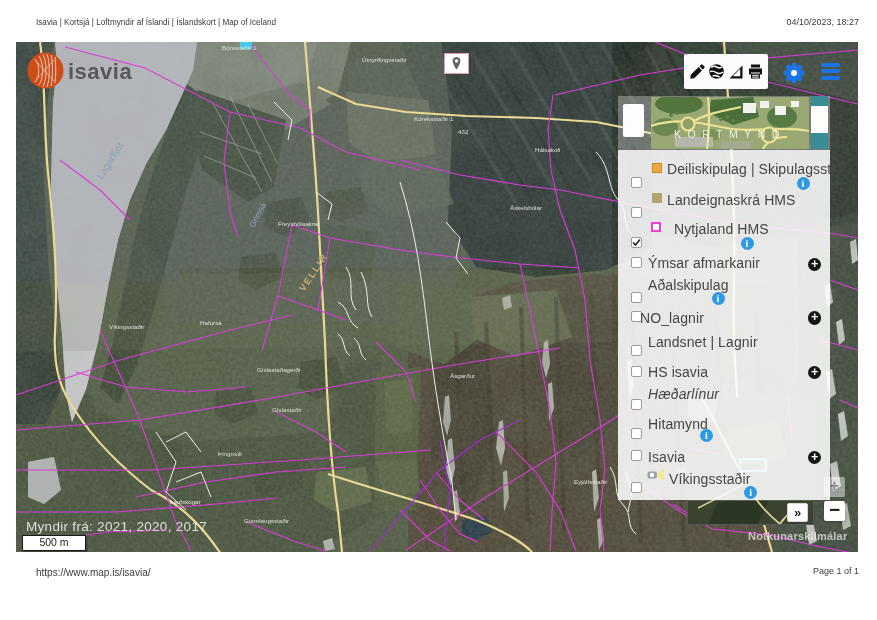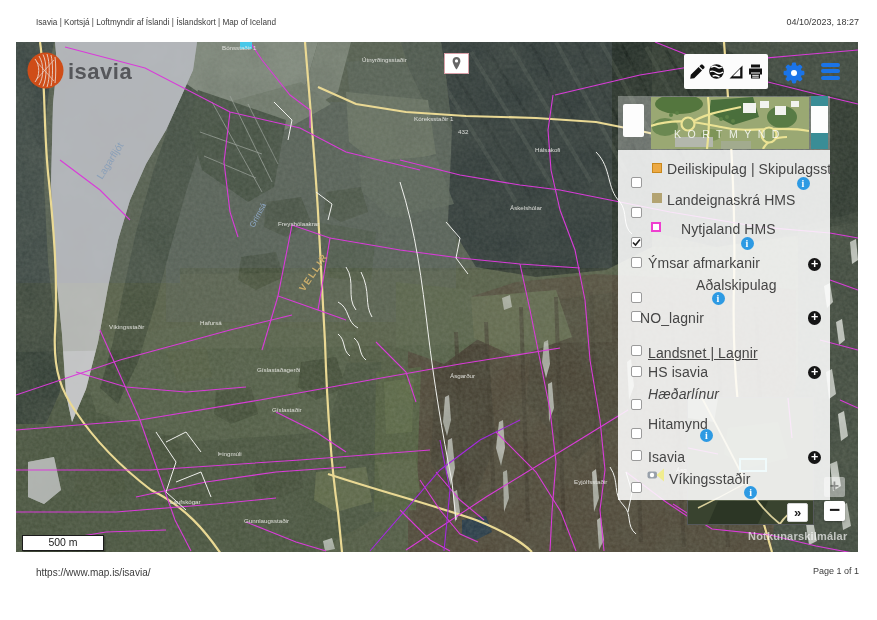--- a/index.html
+++ b/index.html
@@ -377,41 +377,41 @@
   <div class="sw" style="left:33.5px;top:67px;background:#eca943;border:1px solid #c9881c;"></div>
   <div class="lbl" style="left:49px;top:65px;">Deiliskipulag | Skipulagsst.</div>
   <div class="cb" style="left:12.5px;top:81px;"></div>
   <div class="info" style="left:178.5px;top:80.5px;">i</div>
 
   <div class="sw" style="left:33.5px;top:97px;background:#b3a371;"></div>
   <div class="lbl" style="left:49px;top:95.5px;">Landeignaskrá HMS</div>
   <div class="cb" style="left:12.5px;top:110.5px;"></div>
 
   <div class="sw" style="left:32.5px;top:126px;background:#fff;border:2px solid #ef3fd0;"></div>
-  <div class="lbl" style="left:63px;top:125px;">Nytjaland HMS</div>
+  <div class="lbl" style="left:56px;top:125px;">Nytjaland HMS</div>
   <div class="cb" style="left:12.5px;top:140.5px;">
         <svg width="11" height="11" viewBox="0 0 11 11" style="position:absolute;left:-1px;top:-1px;">
           <path d="M2,5.5 L4.5,8 L9,2.5" stroke="#222" stroke-width="1.6" fill="none"></path>
         </svg>
       </div>
   <div class="info" style="left:122.5px;top:140.5px;">i</div>
 
   <div class="cb" style="left:12.5px;top:160.5px;"></div>
   <div class="lbl" style="left:30px;top:159px;">Ýmsar afmarkanir</div>
   <div class="plus" style="left:189.8px;top:161.8px;">+</div>
 
-  <div class="lbl" style="left:30px;top:181px;margin-left:48px;">Aðalskipulag</div>
+  <div class="lbl" style="left:30px;top:181px;">Aðalskipulag</div>
   <div class="cb" style="left:12.5px;top:196px;"></div>
   <div class="info" style="left:93.5px;top:195.5px;">i</div>
 
   <div class="cb" style="left:12.5px;top:215px;"></div>
   <div class="lbl" style="left:22px;top:213.5px;">NO_lagnir</div>
   <div class="plus" style="left:189.8px;top:215px;">+</div>
 
-  <div class="lbl" style="left:30px;top:249px;text-decoration:underline;">Landsnet | Lagnir</div>
+  <div class="lbl" style="left:30px;top:238px;">Landsnet | Lagnir</div>
   <div class="cb" style="left:12.5px;top:249.4px;"></div>
 
   <div class="cb" style="left:12.5px;top:269.5px;"></div>
   <div class="lbl" style="left:30px;top:268px;">HS isavia</div>
   <div class="plus" style="left:189.8px;top:269.5px;">+</div>
 
   <div class="lbl" style="left:30px;top:289.7px;font-style:italic;">Hæðarlínur</div>
   <div class="cb" style="left:12.5px;top:303px;"></div>
 
   <div class="lbl" style="left:30px;top:320px;">Hitamynd</div>
@@ -435,15 +435,16 @@
 <div class="abs" style="left:808px;top:435px;width:21px;height:20px;background:rgba(255,255,255,0.45);border-radius:2px;">
       <div style="position:absolute;left:50%;top:50%;transform:translate(-50%,-54%);font-size:16px;font-weight:bold;color:rgba(40,40,40,0.45);">+</div>
     </div>
 <div class="abs" style="left:808px;top:459px;width:21px;height:20px;background:#fff;border-radius:2px;box-shadow:0 1px 2px rgba(0,0,0,0.3);">
       <div style="position:absolute;left:50%;top:50%;transform:translate(-50%,-56%);font-size:19px;font-weight:bold;color:#1a1a1a;">−</div>
     </div>
 <div class="abs" style="left:771px;top:461px;width:21px;height:19px;background:#fff;border-radius:2px;border:1px solid #d5d5d5;">
       <div style="position:absolute;left:50%;top:50%;transform:translate(-50%,-55%);font-size:13px;font-weight:bold;color:#222;">»</div>
     </div>
 
-<div class="abs" style="left:6px;top:493px;width:82px;height:16px;background:#fff;border:1.5px solid #1a1a1a;box-shadow:1.5px 1.5px 0 rgba(0,0,0,0.25);text-align:center;font-size:10.5px;color:#222;line-height:13px;">500 m</div>
+<div class="abs" style="left:10px;top:477px;font-size:13.5px;color:rgba(255,255,255,0.80);letter-spacing:0.3px;">Myndir frá: 2021, 2020, 2017</div>
+<div class="abs" style="left:6px;top:493px;width:64px;height:16px;background:#fff;border:1.5px solid #1a1a1a;box-shadow:1.5px 1.5px 0 rgba(0,0,0,0.25);text-align:center;font-size:10.5px;color:#222;line-height:13px;">500 m</div>
 <div class="abs" style="left:732px;top:488px;font-size:11px;font-weight:bold;color:rgba(255,255,255,0.66);letter-spacing:0.2px;">Notkunarskilmálar</div>
 </div>
 
 </body></html>

